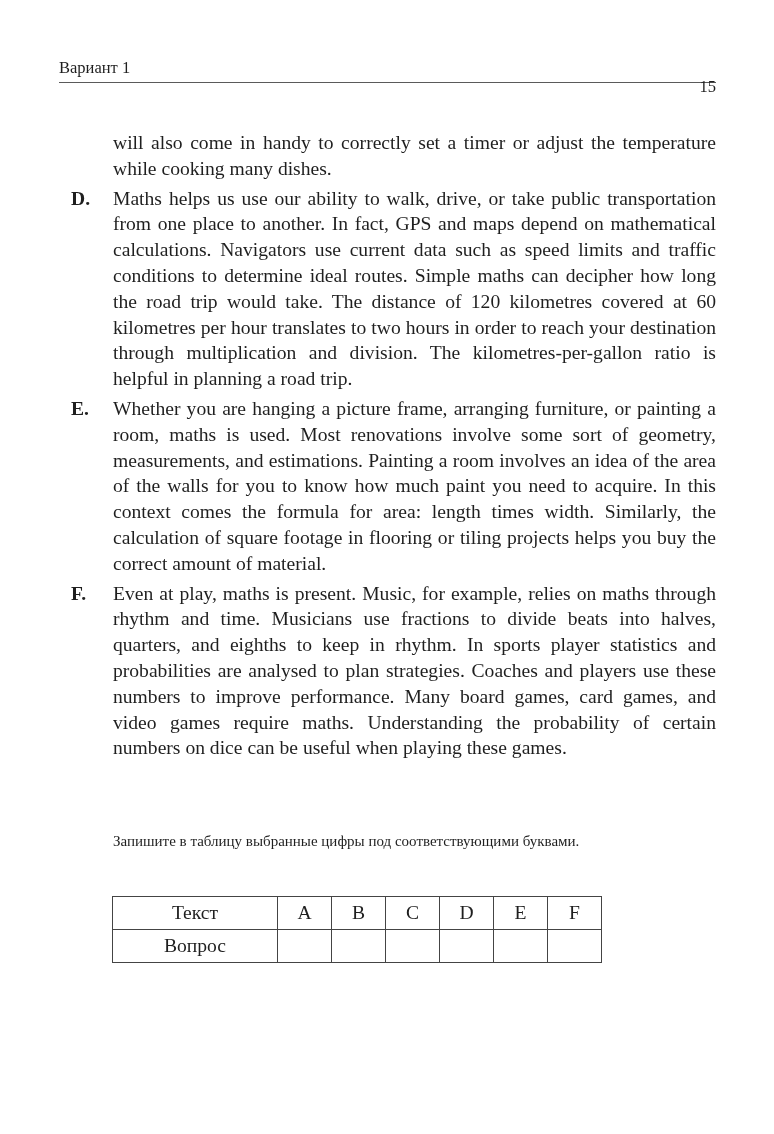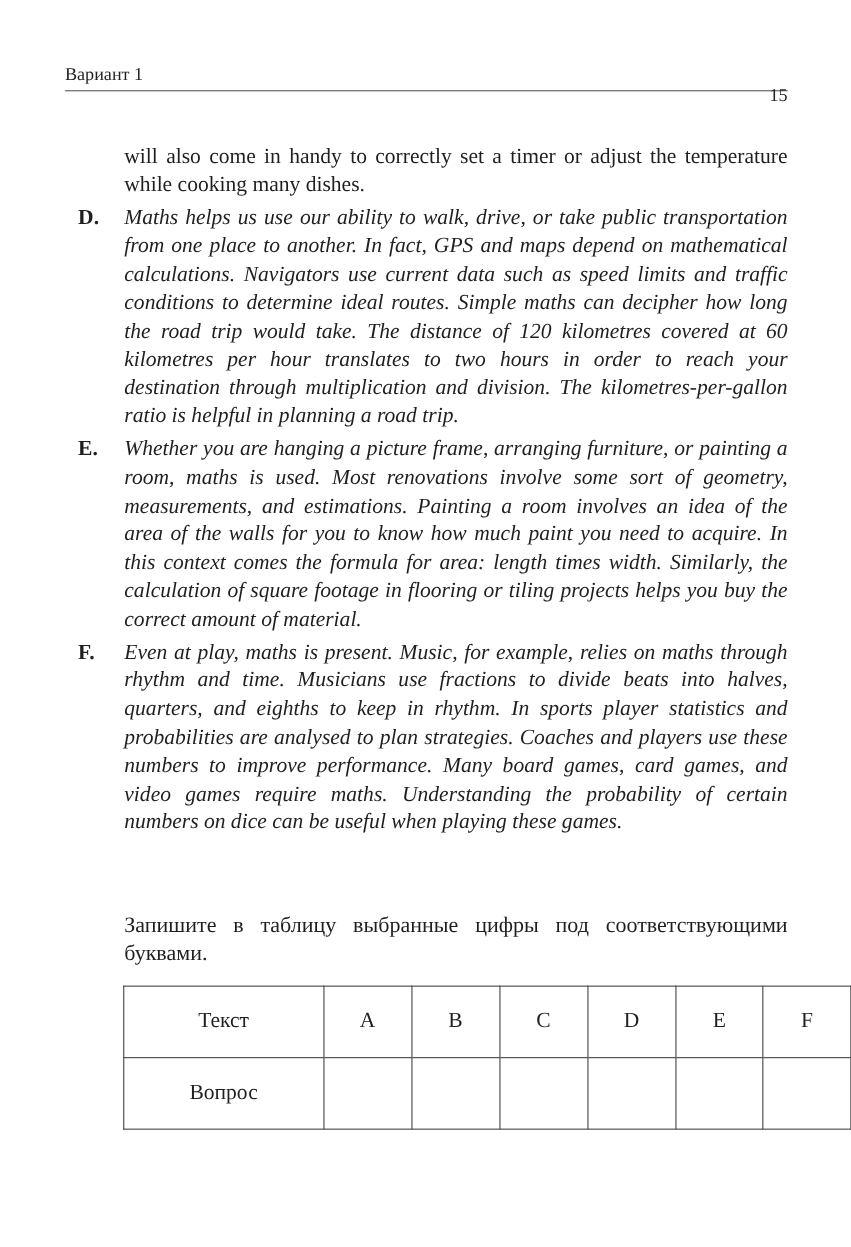--- a/index.html
+++ b/index.html
@@ -19,36 +19,36 @@
 
   .content { position: absolute; left: 71px; top: 98px; width: 645px; margin-top: 32px; }
   .para {
     position: relative; padding-left: 42px;
     font-size: 19.6px; line-height: 25.8px; text-align: justify;
     margin: 0 0 4px 0;
   }
   .para .letter {
     position: absolute; left: 0; top: 0; font-weight: bold;
   }
-  .para .text { display: block; font-style: italic; }
+  .para .text { display: block; }
   .cont { padding-left: 42px; font-size: 19.6px; line-height: 25.8px; text-align: justify; margin: 0 0 4px 0; }
 
   .instruction {
     position: absolute; left: 113px; top: 828px; width: 603px;
-    font-size: 20px; line-height: 26px; text-align: justify;
+    font-size: 15px; line-height: 26px; text-align: justify;
   }
 
   table.answer {
     position: absolute; left: 112px; top: 896px;
     border-collapse: collapse;
     font-size: 19.6px;
   }
   table.answer td {
     border: 1.2px solid #444;
-    height: 32px; text-align: center; padding: 16px;
+    height: 32px; text-align: center; padding: 0;
   }
   table.answer td.label { width: 164px; }
   table.answer td.col { width: 53px; }
 </style>
 </head>
 <body>
 
 <div class="header">
   <span class="variant">Вариант 1</span>
   <span class="pageno">15</span>

